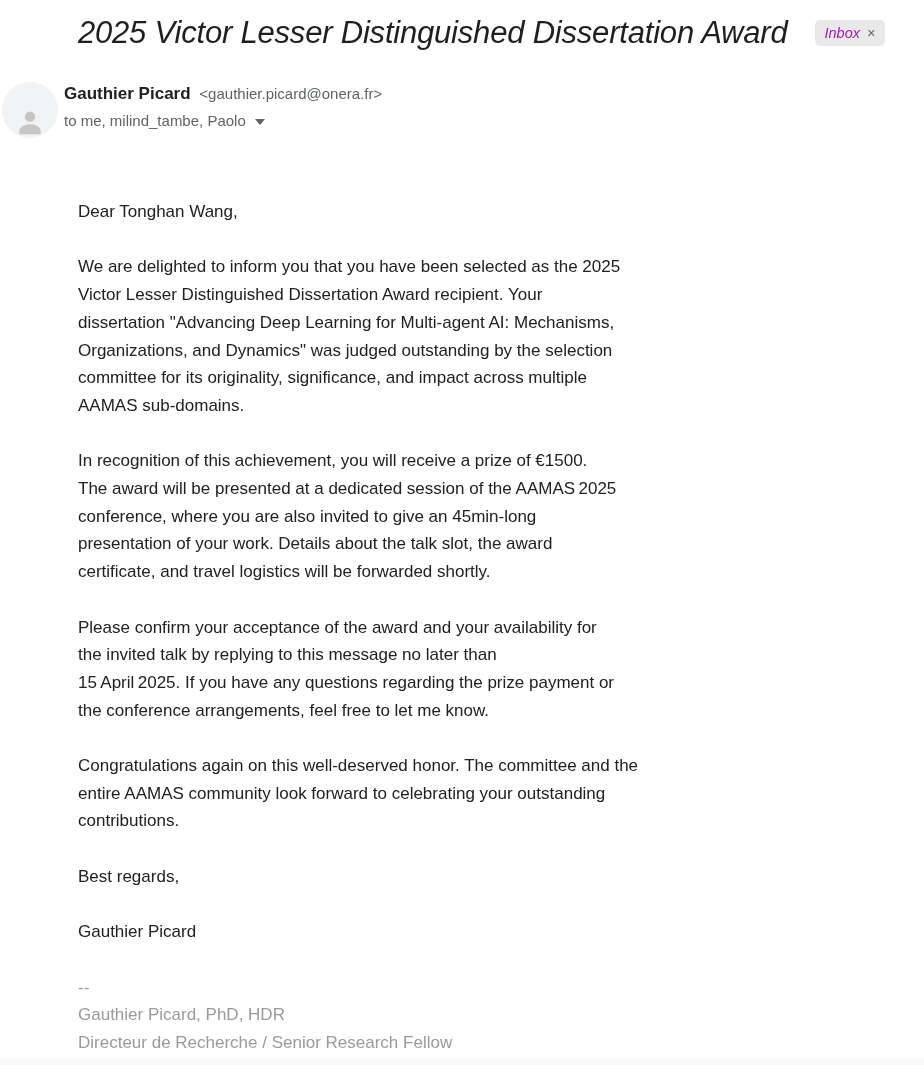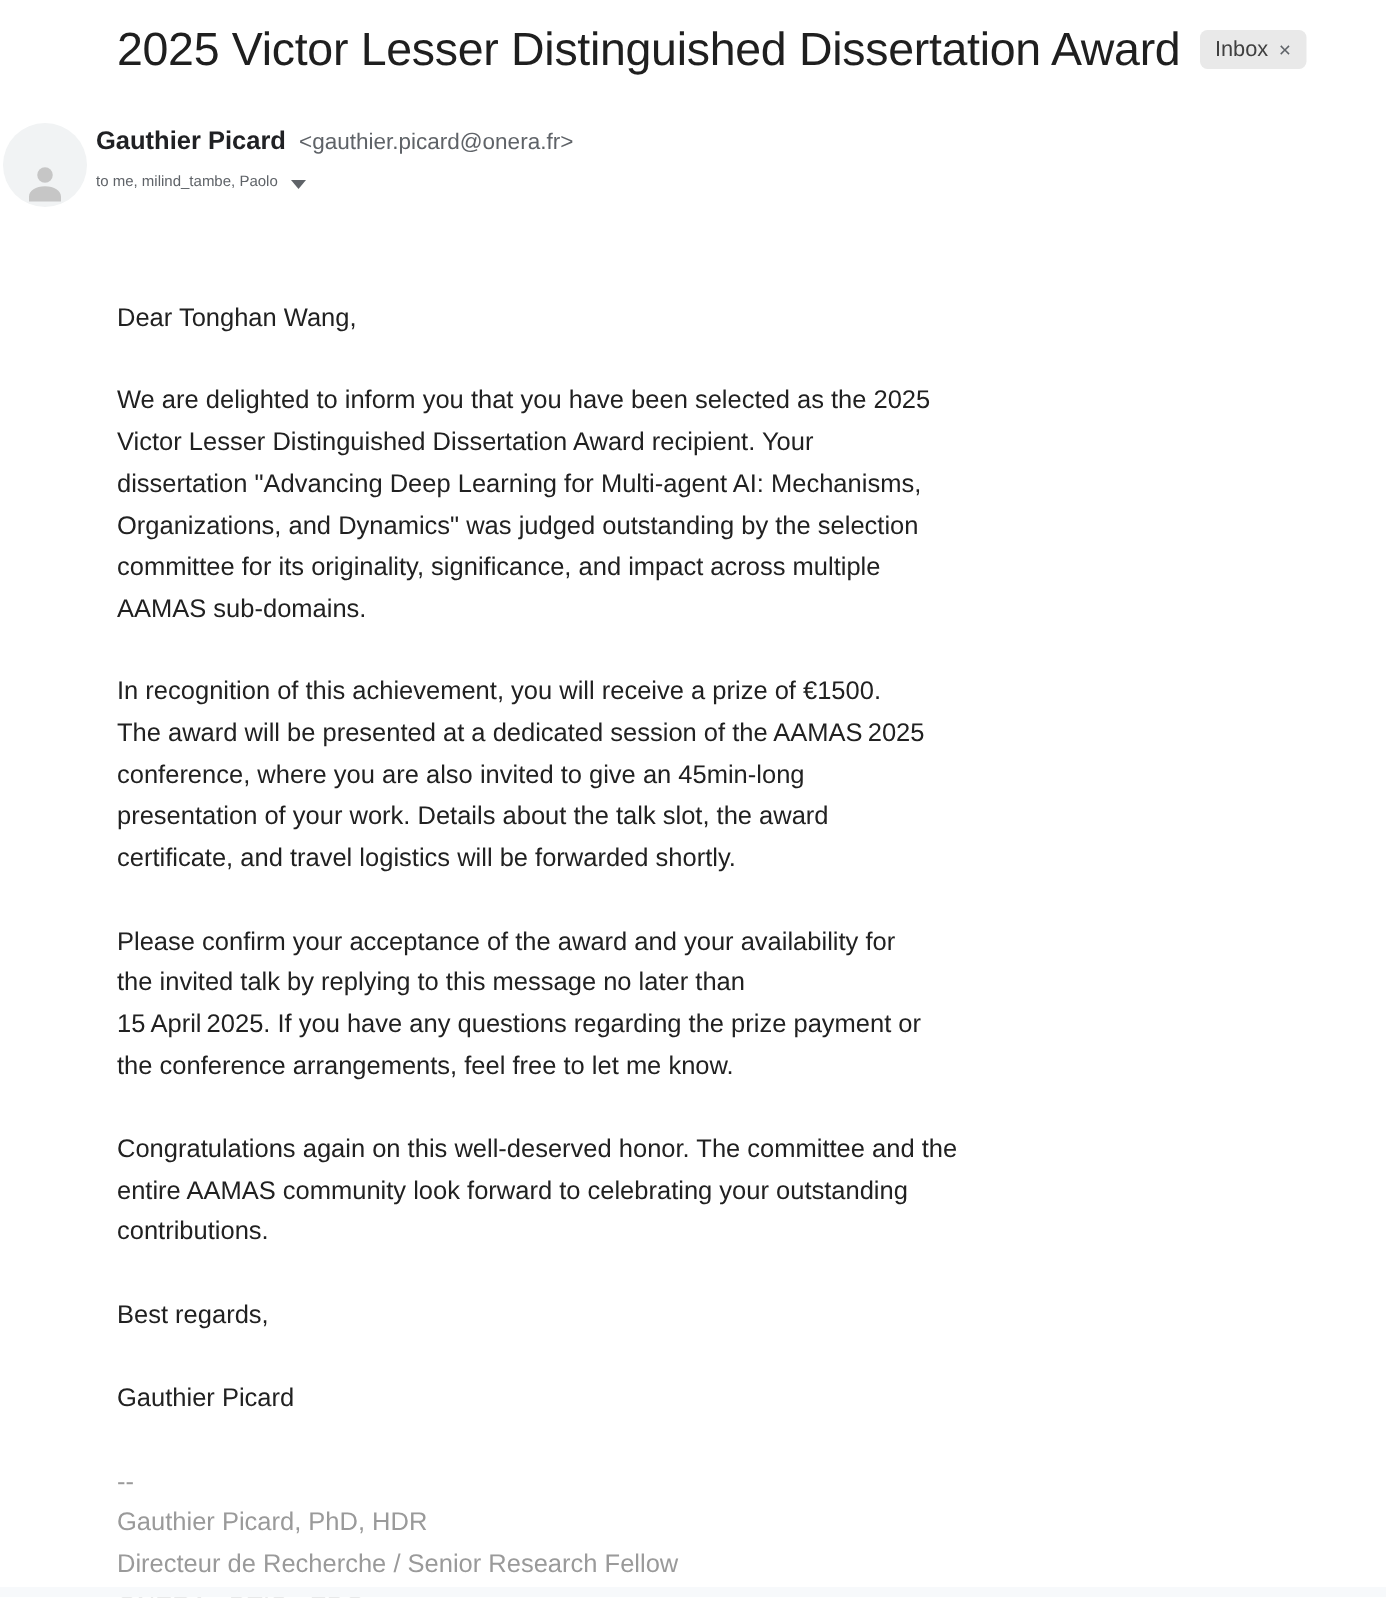--- a/index.html
+++ b/index.html
@@ -18,42 +18,43 @@
 
   
   .subject-row {
     position: absolute;
     left: 78px;
     top: 12px;
     right: 8px;
     height: 42px;
     display: flex;
     align-items: center;
-    gap: 13px;
+    gap: 27px;
     white-space: nowrap;
+    font-style: italic;
   }
   .subject-title {
     font-size: 31px;
     line-height: 42px;
     font-weight: 400;
     letter-spacing: -0.2px;
     color: #1f1f1f;
   }
   .label-chip {
     display: inline-flex;
     align-items: center;
     height: 26px;
     padding: 0 10px;
     background: #e9e9e9;
     border-radius: 5px;
     flex: none;
   }
   .label-chip .chip-text {
     font-size: 14.5px;
-    color: #404040;
+    color: #a21caf;
   }
   .label-chip .chip-x {
     font-size: 14px;
     color: #5f6368;
     margin-left: 7px;
     cursor: pointer;
   }
 
   
   .avatar {
@@ -84,21 +85,21 @@
   .sender-address {
     font-weight: 400;
     font-size: 15px;
     color: #5f6368;
     margin-left: 4px;
   }
   .recipients-line {
     margin-top: 7px;
     display: flex;
     align-items: center;
-    font-size: 10px;
+    font-size: 15px;
     line-height: 20px;
     color: #5f6368;
     cursor: pointer;
     width: max-content;
     text-align: center;
   }
   .caret-down {
     display: inline-block;
     width: 0;
     height: 0;

